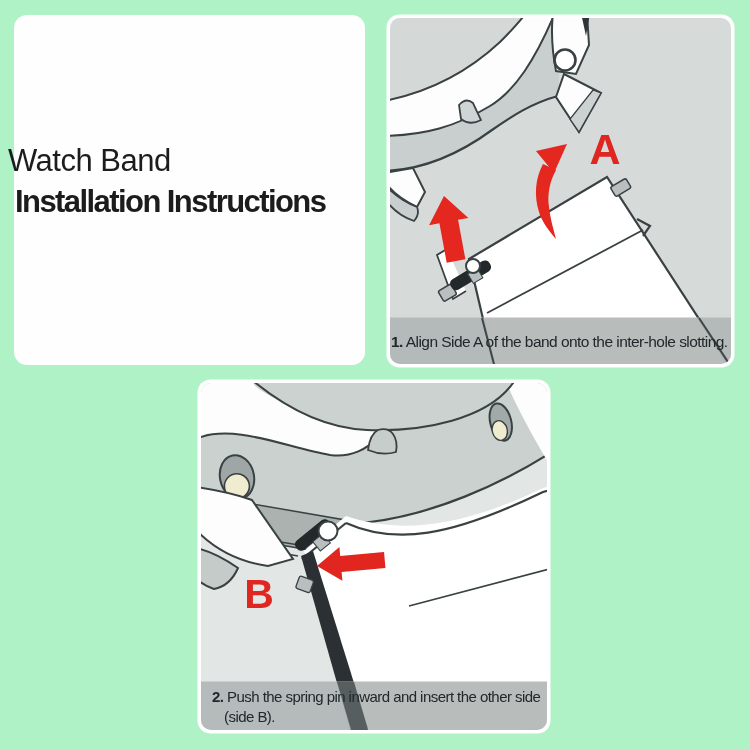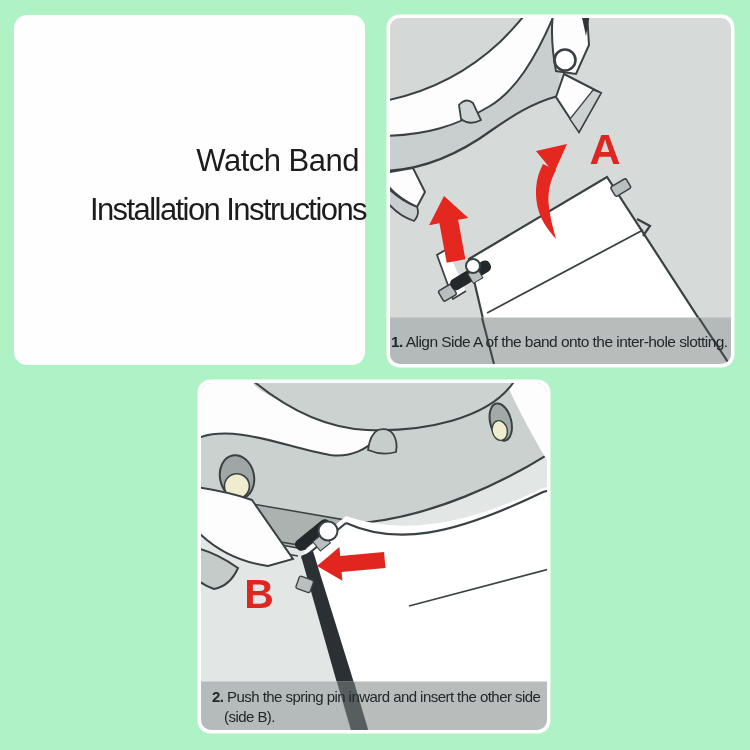--- a/index.html
+++ b/index.html
@@ -1,21 +1,21 @@
 <!DOCTYPE html>
 <html><head>
 <meta charset="utf-8">
 <style>
   html,body{margin:0;padding:0;}
   body{width:750px;height:750px;background:#aff2c6;position:relative;overflow:hidden;
        font-family:"Liberation Sans", sans-serif;}
   #card{position:absolute;left:14px;top:15px;width:351px;height:350px;background:#fefefe;border-radius:13px;}
-  .tl{position:absolute;width:351px;text-align:right;color:#1c1c1c;line-height:31px;font-size:31px;}
+  .tl{position:absolute;width:351px;text-align:left;color:#1c1c1c;line-height:31px;font-size:31px;}
   #t1{top:130px;left:-6px;letter-spacing:-0.5px;}
-  #t2{top:179px;left:1px;letter-spacing:-1.57px;}
+  #t2{top:171px;left:1px;letter-spacing:-1.57px;font-weight:bold;}
   svg{position:absolute;display:block;}
   #p1{left:385px;top:13px;}
   #p2{left:196px;top:378px;}
 </style>
 </head>
 <body>
 <div id="card">
   <div class="tl" id="t1">Watch Band</div>
   <div class="tl" id="t2">Installation Instructions</div>
 </div>

